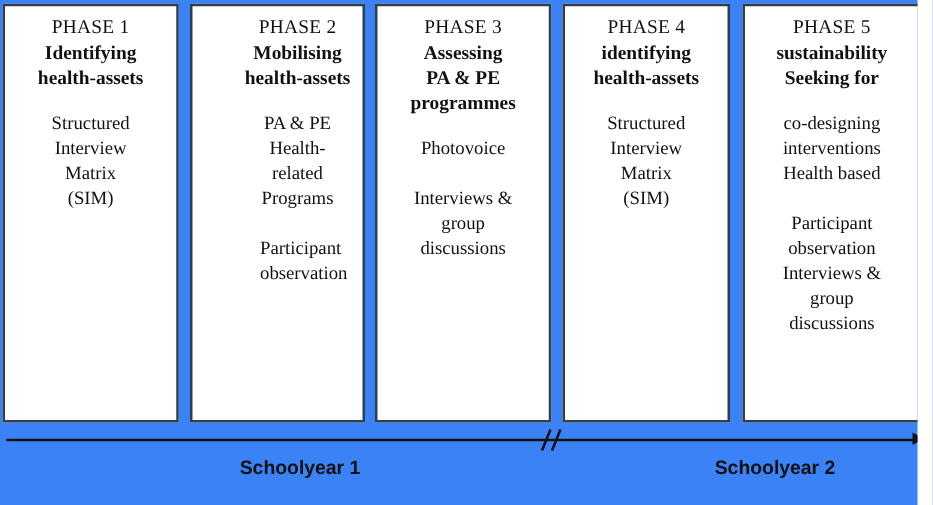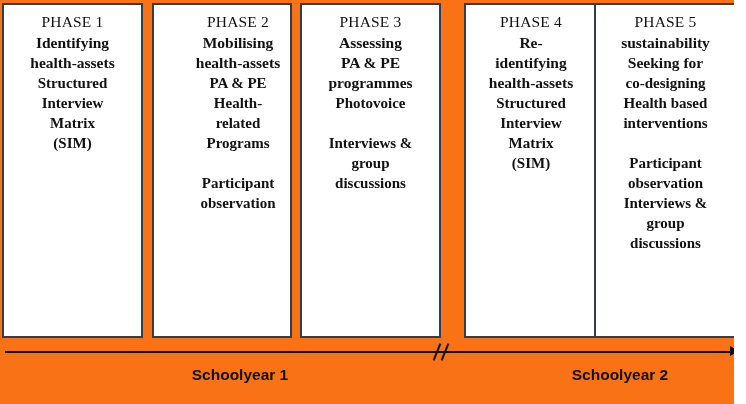--- a/index.html
+++ b/index.html
@@ -4,21 +4,21 @@
 <style>
   html, body {
     margin: 0;
     padding: 0;
     background: #ffffff;
   }
   #canvas {
     position: relative;
     width: 734px;
     height: 404px;
-    background: #f97316;
+    background: #3b82f6;
     overflow: hidden;
     font-family: "Liberation Serif", "DejaVu Serif", serif;
   }
 
   
   .phase-row {
     position: absolute;
     left: 0;
     top: 0;
     width: 746px;
@@ -55,22 +55,21 @@
   }
   .phase-body {
     font-family: "Liberation Serif", "DejaVu Serif", serif;
     font-size: 15px;
     font-weight: 400;
     color: #111111;
     line-height: 20px;
     padding: 0 2px;
   }
   .phase-body .blk {
-    margin: 0;
-    font-weight: bold;
+    margin: 16px;
   }
   .phase-body .blk + .blk {
     margin-top: 20px;
   }
 
   
   .timeline {
     position: absolute;
     left: 0;
     top: 342px;
@@ -186,24 +185,23 @@
           <div>Photovoice</div>
         </div>
         <div class="blk">
           <div>Interviews &amp;</div>
           <div>group</div>
           <div>discussions</div>
         </div>
       </div>
     </div>
 
-    <div class="phase-box" style="left:464px; width:134px;">
+    <div class="phase-box" style="left:450px; width:134px;">
       <div class="phase-num">PHASE 4</div>
       <div class="phase-title">
-        <div>Re-</div>
         <div>identifying</div>
         <div>health-assets</div>
       </div>
       <div class="phase-body">
         <div class="blk">
           <div>Structured</div>
           <div>Interview</div>
           <div>Matrix</div>
           <div>(SIM)</div>
         </div>
@@ -212,22 +210,22 @@
 
     <div class="phase-box" style="left:594px; width:143px;">
       <div class="phase-num">PHASE 5</div>
       <div class="phase-title">
         <div>sustainability</div>
         <div>Seeking for</div>
       </div>
       <div class="phase-body">
         <div class="blk">
           <div>co-designing</div>
+          <div>interventions</div>
           <div>Health based</div>
-          <div>interventions</div>
         </div>
         <div class="blk">
           <div>Participant</div>
           <div>observation</div>
           <div>Interviews &amp;</div>
           <div>group</div>
           <div>discussions</div>
         </div>
       </div>
     </div>

